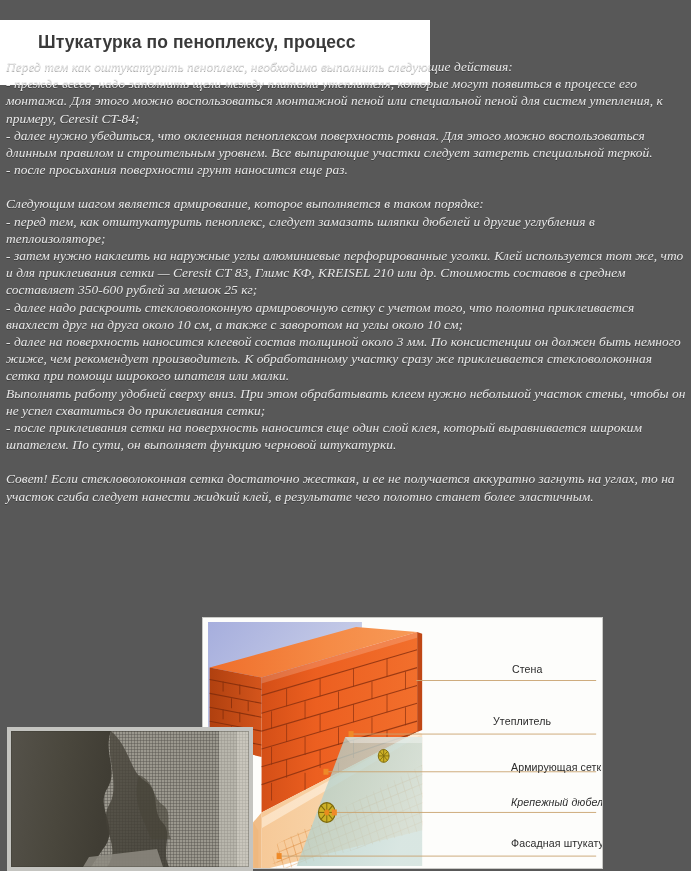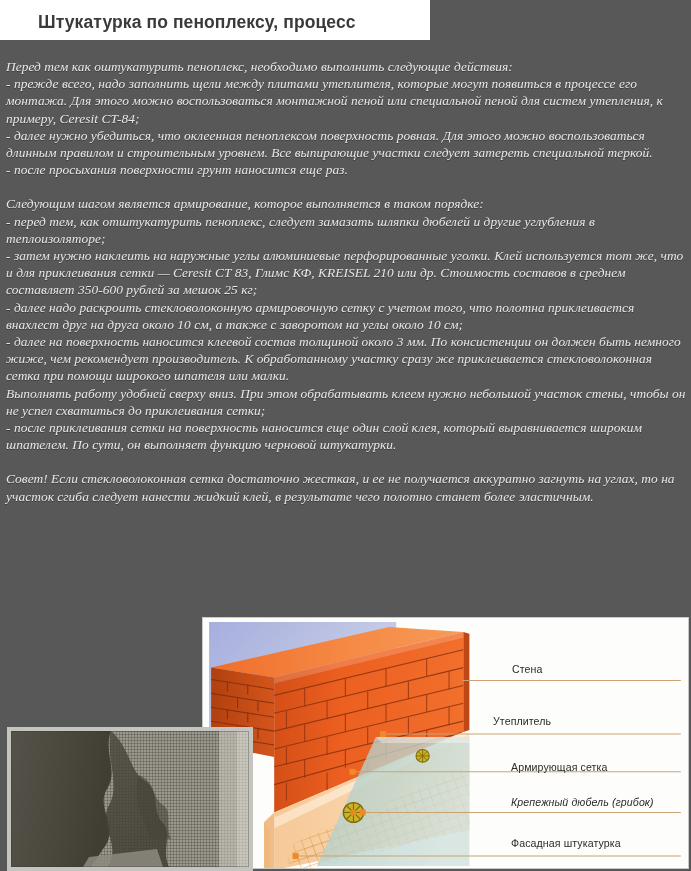--- a/index.html
+++ b/index.html
@@ -12,23 +12,23 @@
     background: #585858;
     font-family: "Liberation Sans", sans-serif;
     overflow: hidden;
     position: relative;
   }
 
   
   #title-box {
     position: absolute;
     left: 0;
-    top: 0;
+    top: 20px;
     width: 430px;
-    height: 40px;
+    height: 65px;
     background: #ffffff;
     box-sizing: border-box;
   }
   #title-text {
     position: absolute;
     left: 38px;
     top: 12px;
     font-size: 17.5px;
     font-weight: bold;
     color: #3a3a3a;
@@ -55,21 +55,21 @@
     letter-spacing: 0.05px;
   }
   .para + .para { margin-top: 0; }
   .spacer-para { height: 17px; }
 
   
   #diagram {
     position: absolute;
     left: 202px;
     top: 617px;
-    width: 487px;
+    width: 401px;
     height: 252px;
     background: #fdfdfb;
     border: 1px solid #c9c9c6;
     box-sizing: border-box;
     overflow: hidden;
   }
   #diagram-canvas {
     position: absolute;
     left: 0; top: 0;
     width: 100%;

